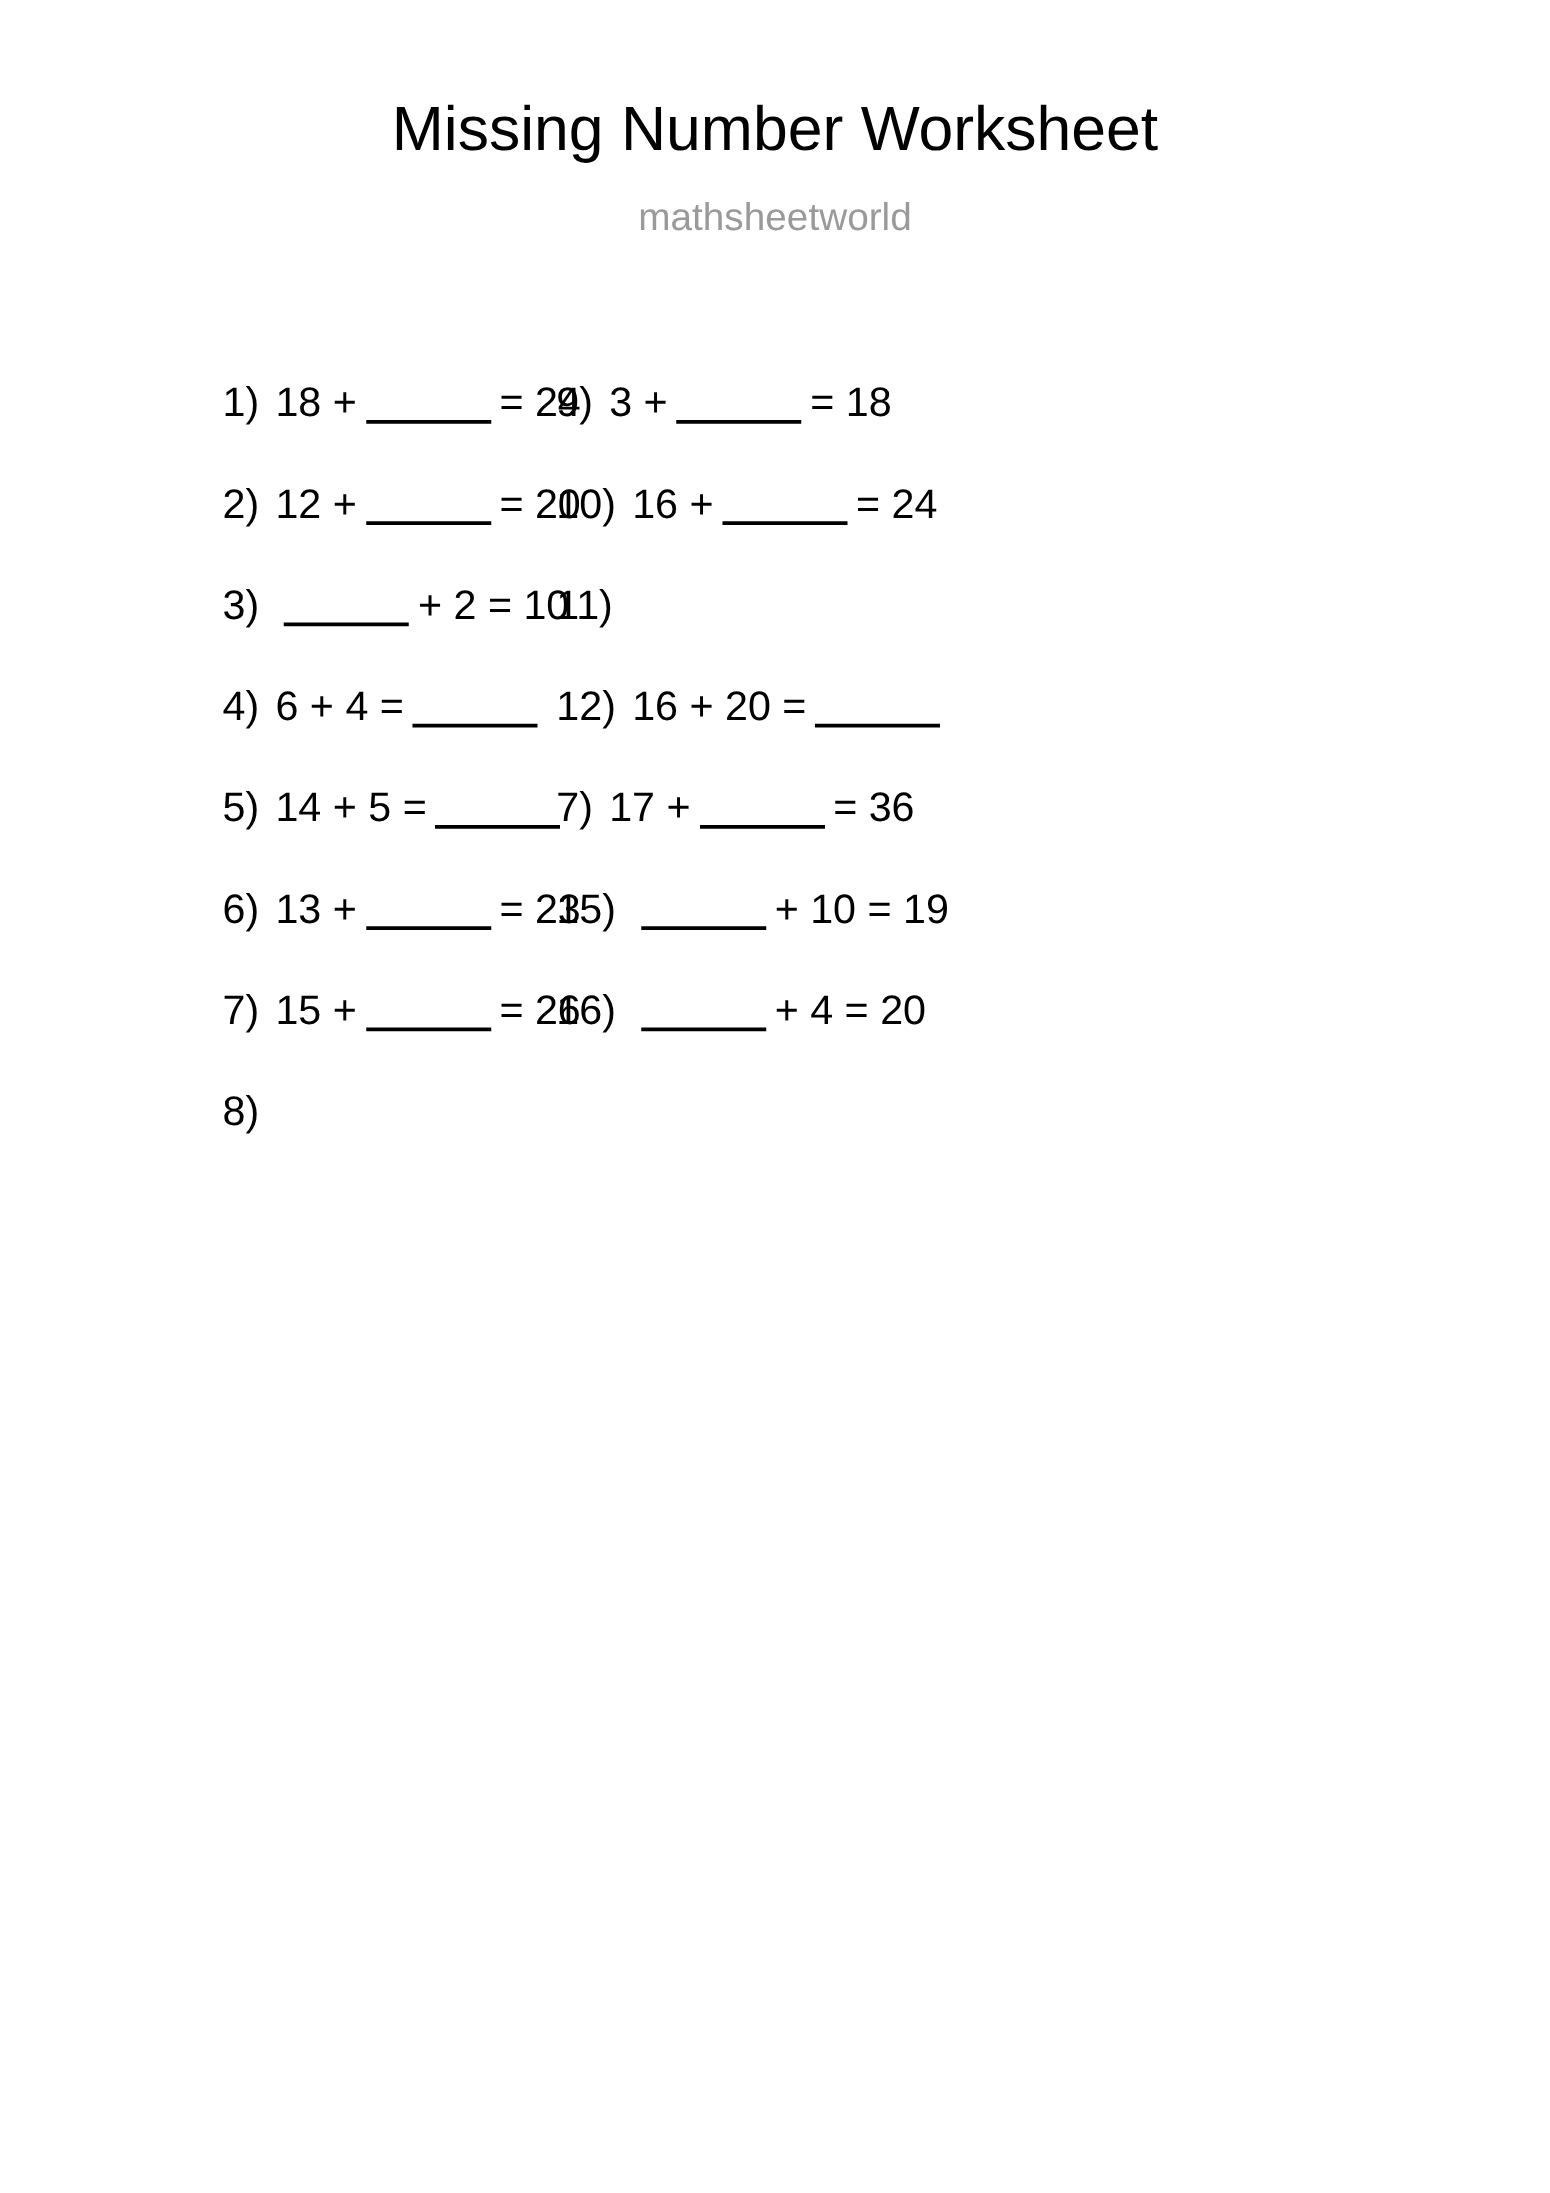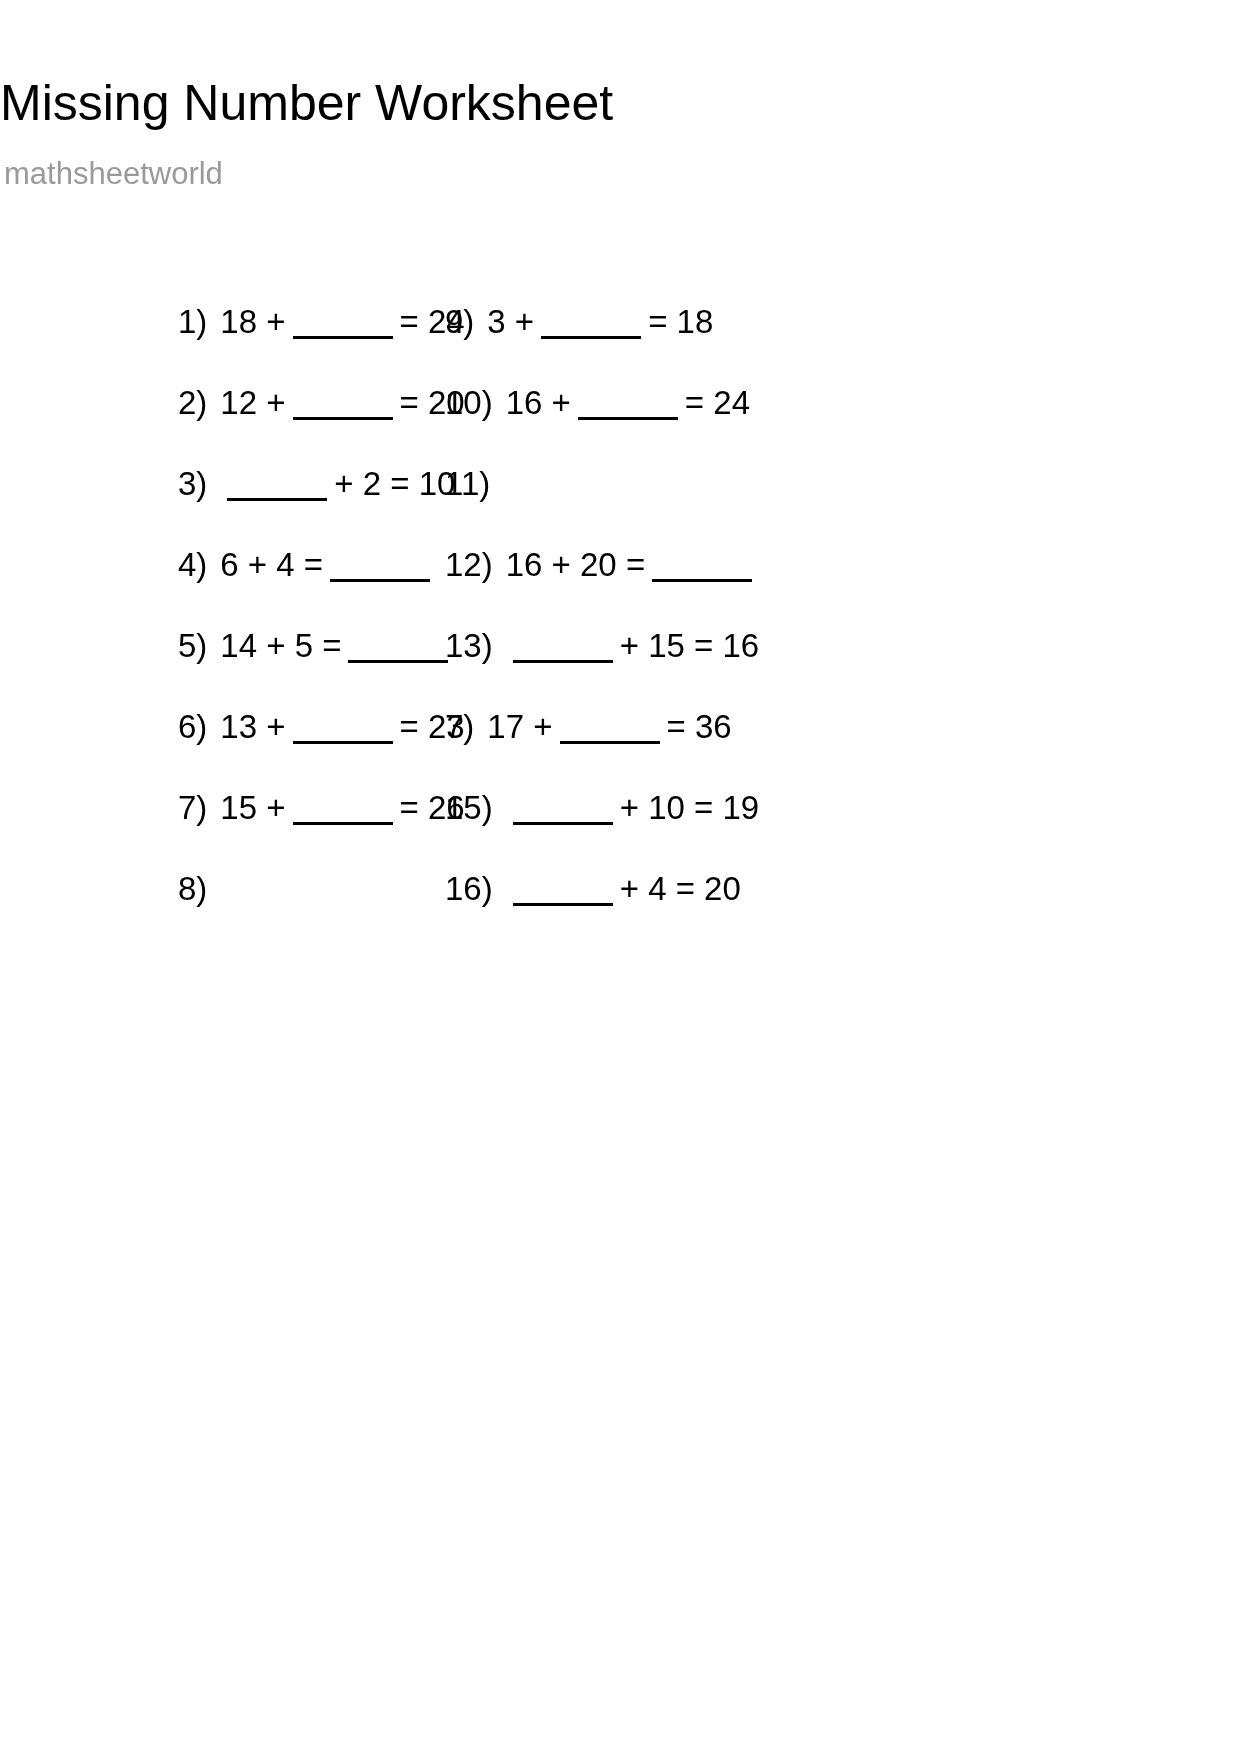--- a/index.html
+++ b/index.html
@@ -14,20 +14,21 @@
     color: #000000;
     overflow: hidden;
   }
   .page {
     position: relative;
     width: 1240px;
     height: 1754px;
     background: #ffffff;
   }
   .header {
+    text-align: center;
     padding-top: 78px;
   }
   .worksheet-title {
     font-size: 50px;
     font-weight: 400;
     line-height: 1.0;
     color: #000000;
     letter-spacing: 0px;
     margin: 0;
   }
@@ -144,24 +145,20 @@
           <span class="expr"><span class="token">16 +</span><span class="blank"></span><span class="token">= 24</span></span>
         </div>
         <div class="problem-row">
           <span class="num-label">11)</span>
         </div>
         <div class="problem-row">
           <span class="num-label">12)</span>
           <span class="expr"><span class="token">16 + 20 =</span><span class="blank"></span><span class="token"></span></span>
         </div>
         <div class="problem-row">
-          <span class="num-label">13)</span>
-          <span class="expr"><span class="token"></span><span class="blank"></span><span class="token">+ 15 = 16</span></span>
-        </div>
-        <div class="problem-row">
           <span class="num-label">7)</span>
           <span class="expr"><span class="token">17 +</span><span class="blank"></span><span class="token">= 36</span></span>
         </div>
         <div class="problem-row">
           <span class="num-label">15)</span>
           <span class="expr"><span class="token"></span><span class="blank"></span><span class="token">+ 10 = 19</span></span>
         </div>
         <div class="problem-row">
           <span class="num-label">16)</span>
           <span class="expr"><span class="token"></span><span class="blank"></span><span class="token">+ 4 = 20</span></span>

